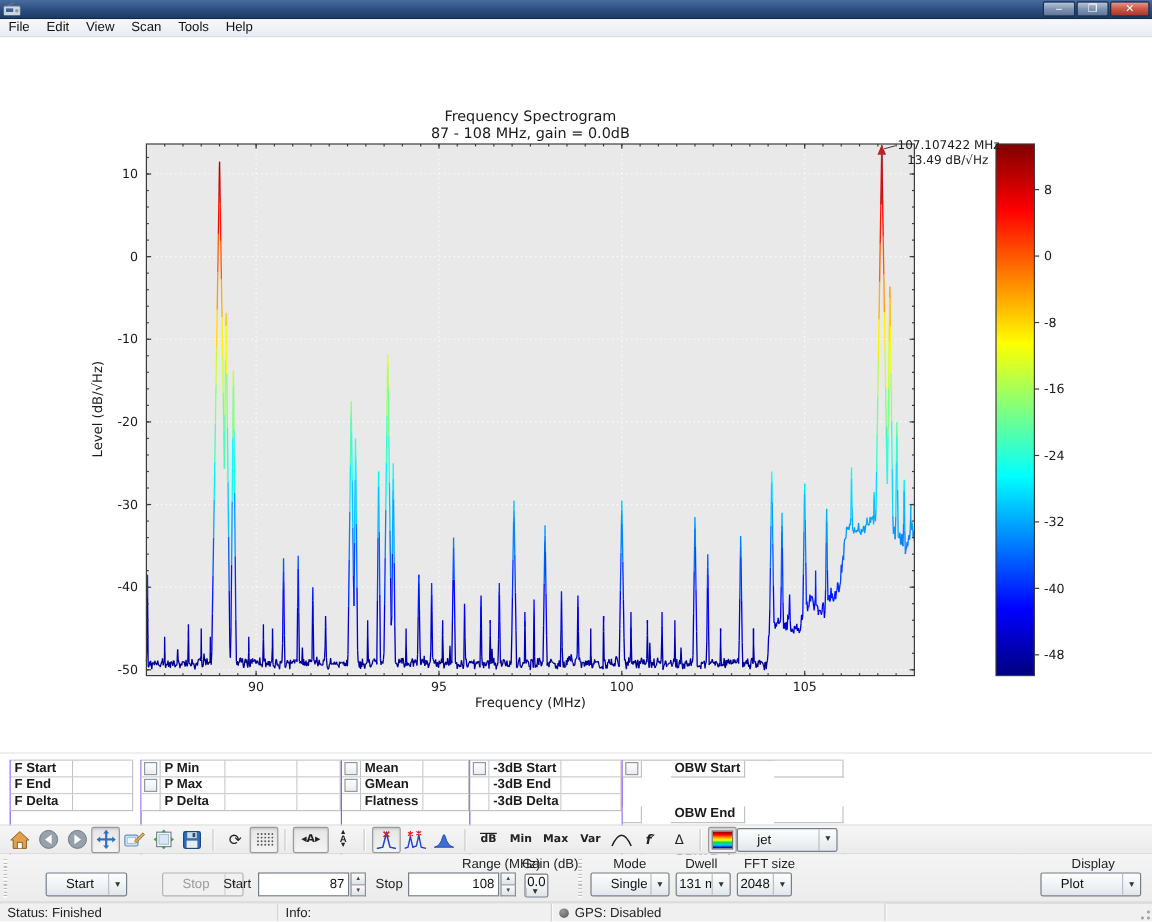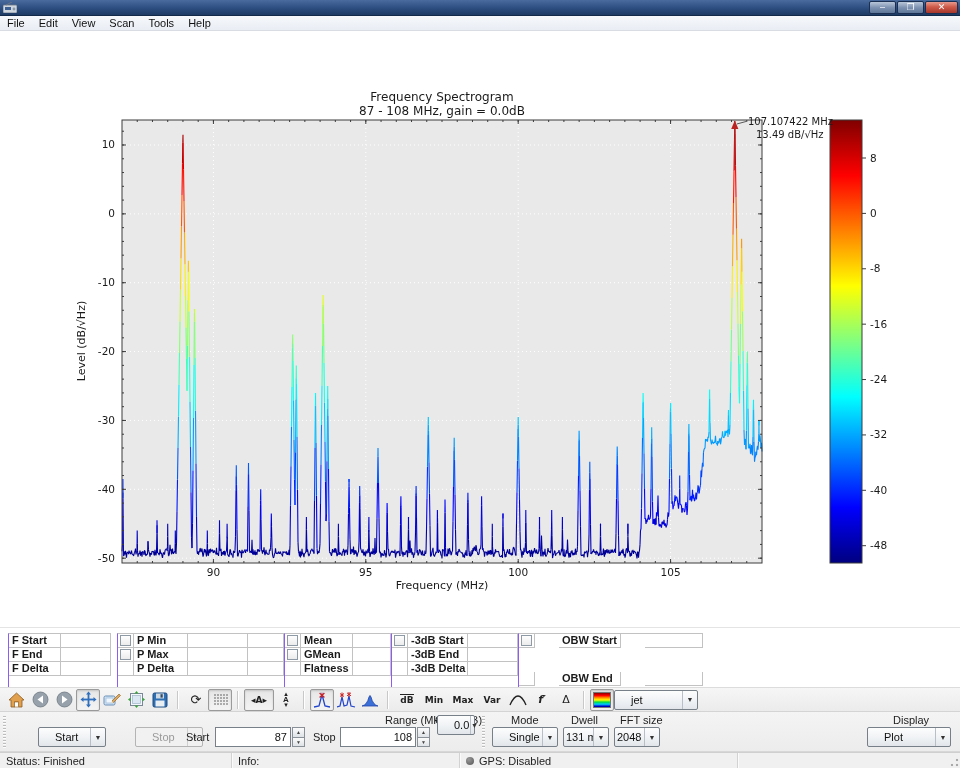--- a/index.html
+++ b/index.html
@@ -673,21 +673,21 @@
       <div>▼</div>
     </div>
   <div class="clabel" style="left:313px;top:19px;">Stop</div>
   <input class="numinput" style="position: absolute; left: 340px; top: 15px; width: 76px;" value="108">
   <div class="spin" style="position:absolute;left:417px;top:15px;">
       <div>▲</div>
       <div>▼</div>
     </div>
 
   <div class="clabel" style="left:435px;top:2px;">Gain (dB)</div>
-  <div class="combo" style="position:absolute;left:437px;top:3px;width:38px;">
+  <div class="combo" style="position:absolute;left:437px;top:16px;width:20px;flex-direction:column;">
     <span class="val">0.0</span>
     <span class="arrow">▼</span>
   </div>
 
   <div class="grip" style="left:482px"></div>
 
   <div class="clabel" style="left:511px;top:2px;">Mode</div>
   <div class="combo" style="position:absolute;left:492px;top:15px;width:66px;">
     <span class="val">Single</span>
     <span class="arrow">▼</span>

